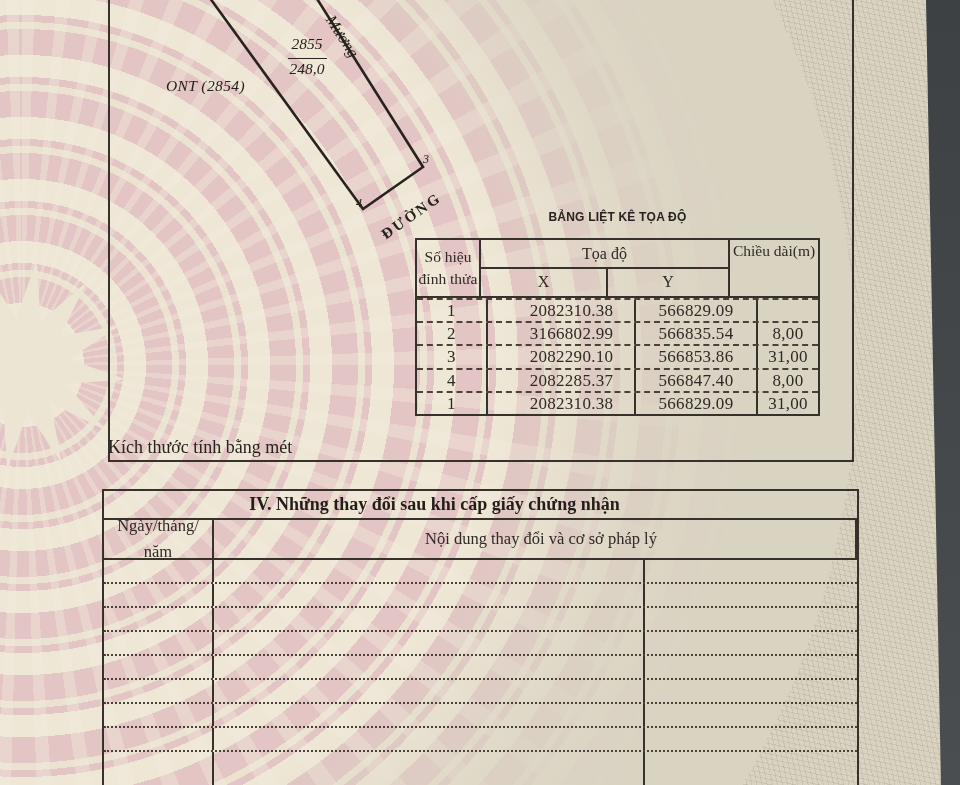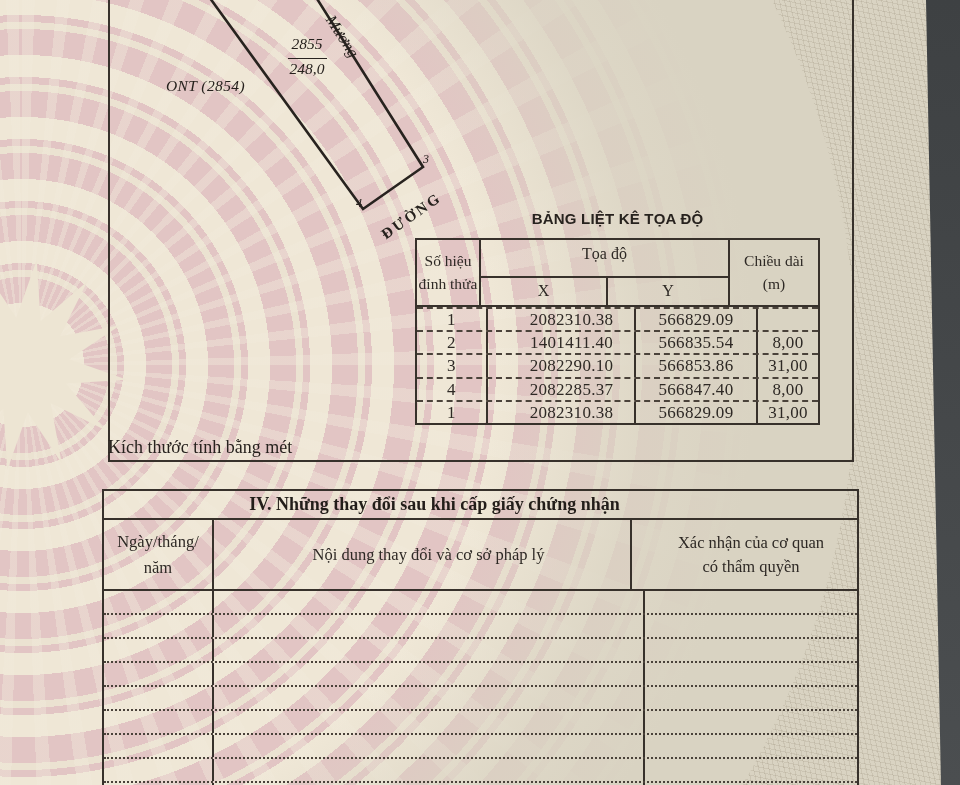--- a/index.html
+++ b/index.html
@@ -33,45 +33,45 @@
   .lbl-muong{left:337px;top:12px;font-style:italic;font-size:16px;transform:rotate(57deg);transform-origin:0 0;}
   .frac{left:279px;top:35px;width:56px;text-align:center;font-style:italic;font-size:15.5px;line-height:1.15;}
   .frac .top{display:inline-block;padding:0 4px 5px;border-bottom:1.6px solid #28231f;}
   .frac .bot{display:block;margin-top:1px;}
   .lbl-ont{left:166px;top:77px;font-style:italic;font-size:15.5px;letter-spacing:0.4px;}
   .v3{left:423px;top:152px;font-style:italic;font-size:12px;}
   .v4{left:356px;top:196px;font-style:italic;font-size:12px;}
   .lbl-duong{left:388px;top:226px;font-size:15px;font-weight:bold;letter-spacing:2.5px;transform:rotate(-35deg);transform-origin:0 100%;}
   
   .coord-title{position:absolute;left:415px;top:210px;width:405px;text-align:center;
-    font-family:"Liberation Sans","DejaVu Sans",sans-serif;font-weight:bold;font-size:15px;letter-spacing:0.2px;color:#27221e;}
+    font-family:"Liberation Sans","DejaVu Sans",sans-serif;font-weight:bold;font-size:12px;letter-spacing:0.2px;color:#27221e;}
   .ctable{position:absolute;left:415px;top:238px;width:405px;border:2px solid #37312b;box-sizing:border-box;font-size:17px;}
   .ctable *{box-sizing:border-box;}
   .ct-head{display:flex;border-bottom:2px solid #37312b;}
   .ct-c1{width:64px;border-right:2px solid #37312b;display:flex;flex-direction:column;justify-content:center;text-align:center;font-size:15.5px;line-height:1.45;align-items:center;}
   .ct-mid{width:249px;border-right:2px solid #37312b;}
-  .ct-mid-top{height:38px;border-bottom:2px solid #37312b;text-align:center;line-height:27px;font-size:16px;}
+  .ct-mid-top{height:29px;border-bottom:2px solid #37312b;text-align:center;line-height:27px;font-size:16px;}
   .ct-xy{display:flex;height:27px;}
   .ct-x{width:127px;border-right:2px solid #37312b;text-align:center;line-height:26px;font-size:16px;}
   .ct-y{flex:1;text-align:center;line-height:26px;font-size:16px;}
-  .ct-c4{flex:1;display:flex;flex-direction:column;justify-content:center;text-align:center;font-size:15.5px;line-height:1.45;}
+  .ct-c4{flex:1;display:flex;justify-content:center;text-align:center;font-size:15.5px;line-height:1.45;}
   .ct-row{display:flex;height:23.2px;border-top:2px dashed #4a423a;}
   .ct-row:first-child{border-top:none;}
   .ct-row > span{display:block;text-align:center;line-height:21px;letter-spacing:0.3px;}
   .cd-v{width:71px;border-right:2px solid #37312b;}
   .cd-x{width:127px;border-right:2px solid #37312b;margin-left:21px;}
   .cd-y{width:122px;border-right:2px solid #37312b;}
   .cd-l{flex:1;}
   .dim-note{position:absolute;left:108px;top:437px;width:742px;text-align:left;font-size:18px;color:#27221e;}
   
   .s4{position:absolute;left:102px;top:489px;width:757px;height:320px;border:2px solid #37312b;box-sizing:border-box;}
   .s4 *{box-sizing:border-box;}
   .s4-title{height:29px;border-bottom:2px solid #37312b;text-align:center;padding-right:92px;
     font-weight:bold;font-size:18px;line-height:27px;color:#221d19;}
-  .s4-head{display:flex;height:71px;border-bottom:2px solid #37312b;font-size:16.5px;gap:13px;}
+  .s4-head{display:flex;height:40px;border-bottom:2px solid #37312b;font-size:16.5px;gap:13px;}
   .s4-h1{width:110px;border-right:2px solid #37312b;display:flex;flex-direction:column;justify-content:center;text-align:center;line-height:1.55;}
   .s4-h2{flex:1;border-right:2px solid #37312b;display:flex;align-items:center;justify-content:center;text-align:center;}
   .s4-h3{width:212px;display:flex;flex-direction:column;justify-content:center;text-align:center;line-height:1.45;}
   .s4-row{display:flex;height:24px;border-bottom:2px dotted #4a423a;}
   .s4-row:first-child{height:22px;}
   .s4-row.filler{height:40px;border-bottom:none;}
   .s4-b1{width:110px;border-right:2px solid #37312b;}
   .s4-b2{flex:1;border-right:2px solid #37312b;}
   .s4-b3{width:212px;}
   
@@ -129,21 +129,21 @@
       </div>
 
       <div class="ct-row">
         <span class="cd-v">1</span>
         <span class="cd-x">2082310.38</span>
         <span class="cd-y">566829.09</span>
         <span class="cd-l"></span>
       </div>
       <div class="ct-row">
         <span class="cd-v">2</span>
-        <span class="cd-x">1401411.40</span>
+        <span class="cd-x">3166802.99</span>
         <span class="cd-y">566835.54</span>
         <span class="cd-l">8,00</span>
       </div>
       <div class="ct-row">
         <span class="cd-v">3</span>
         <span class="cd-x">2082290.10</span>
         <span class="cd-y">566853.86</span>
         <span class="cd-l">31,00</span>
       </div>
       <div class="ct-row">
@@ -163,24 +163,20 @@
     <div class="dim-note">Kích thước tính bằng mét</div>
 
     <div class="s4">
       <div class="s4-title">IV. Những thay đổi sau khi cấp giấy chứng nhận</div>
       <div class="s4-head">
         <div class="s4-h1">
           <span>Ngày/tháng/</span>
           <span>năm</span>
         </div>
         <div class="s4-h2">Nội dung thay đổi và cơ sở pháp lý</div>
-        <div class="s4-h3">
-          <span>Xác nhận của cơ quan</span>
-          <span>có thẩm quyền</span>
-        </div>
       </div>
       <div class="s4-row">
           <div class="s4-b1"></div>
           <div class="s4-b2"></div>
           <div class="s4-b3"></div>
         </div>
       <div class="s4-row">
           <div class="s4-b1"></div>
           <div class="s4-b2"></div>
           <div class="s4-b3"></div>

